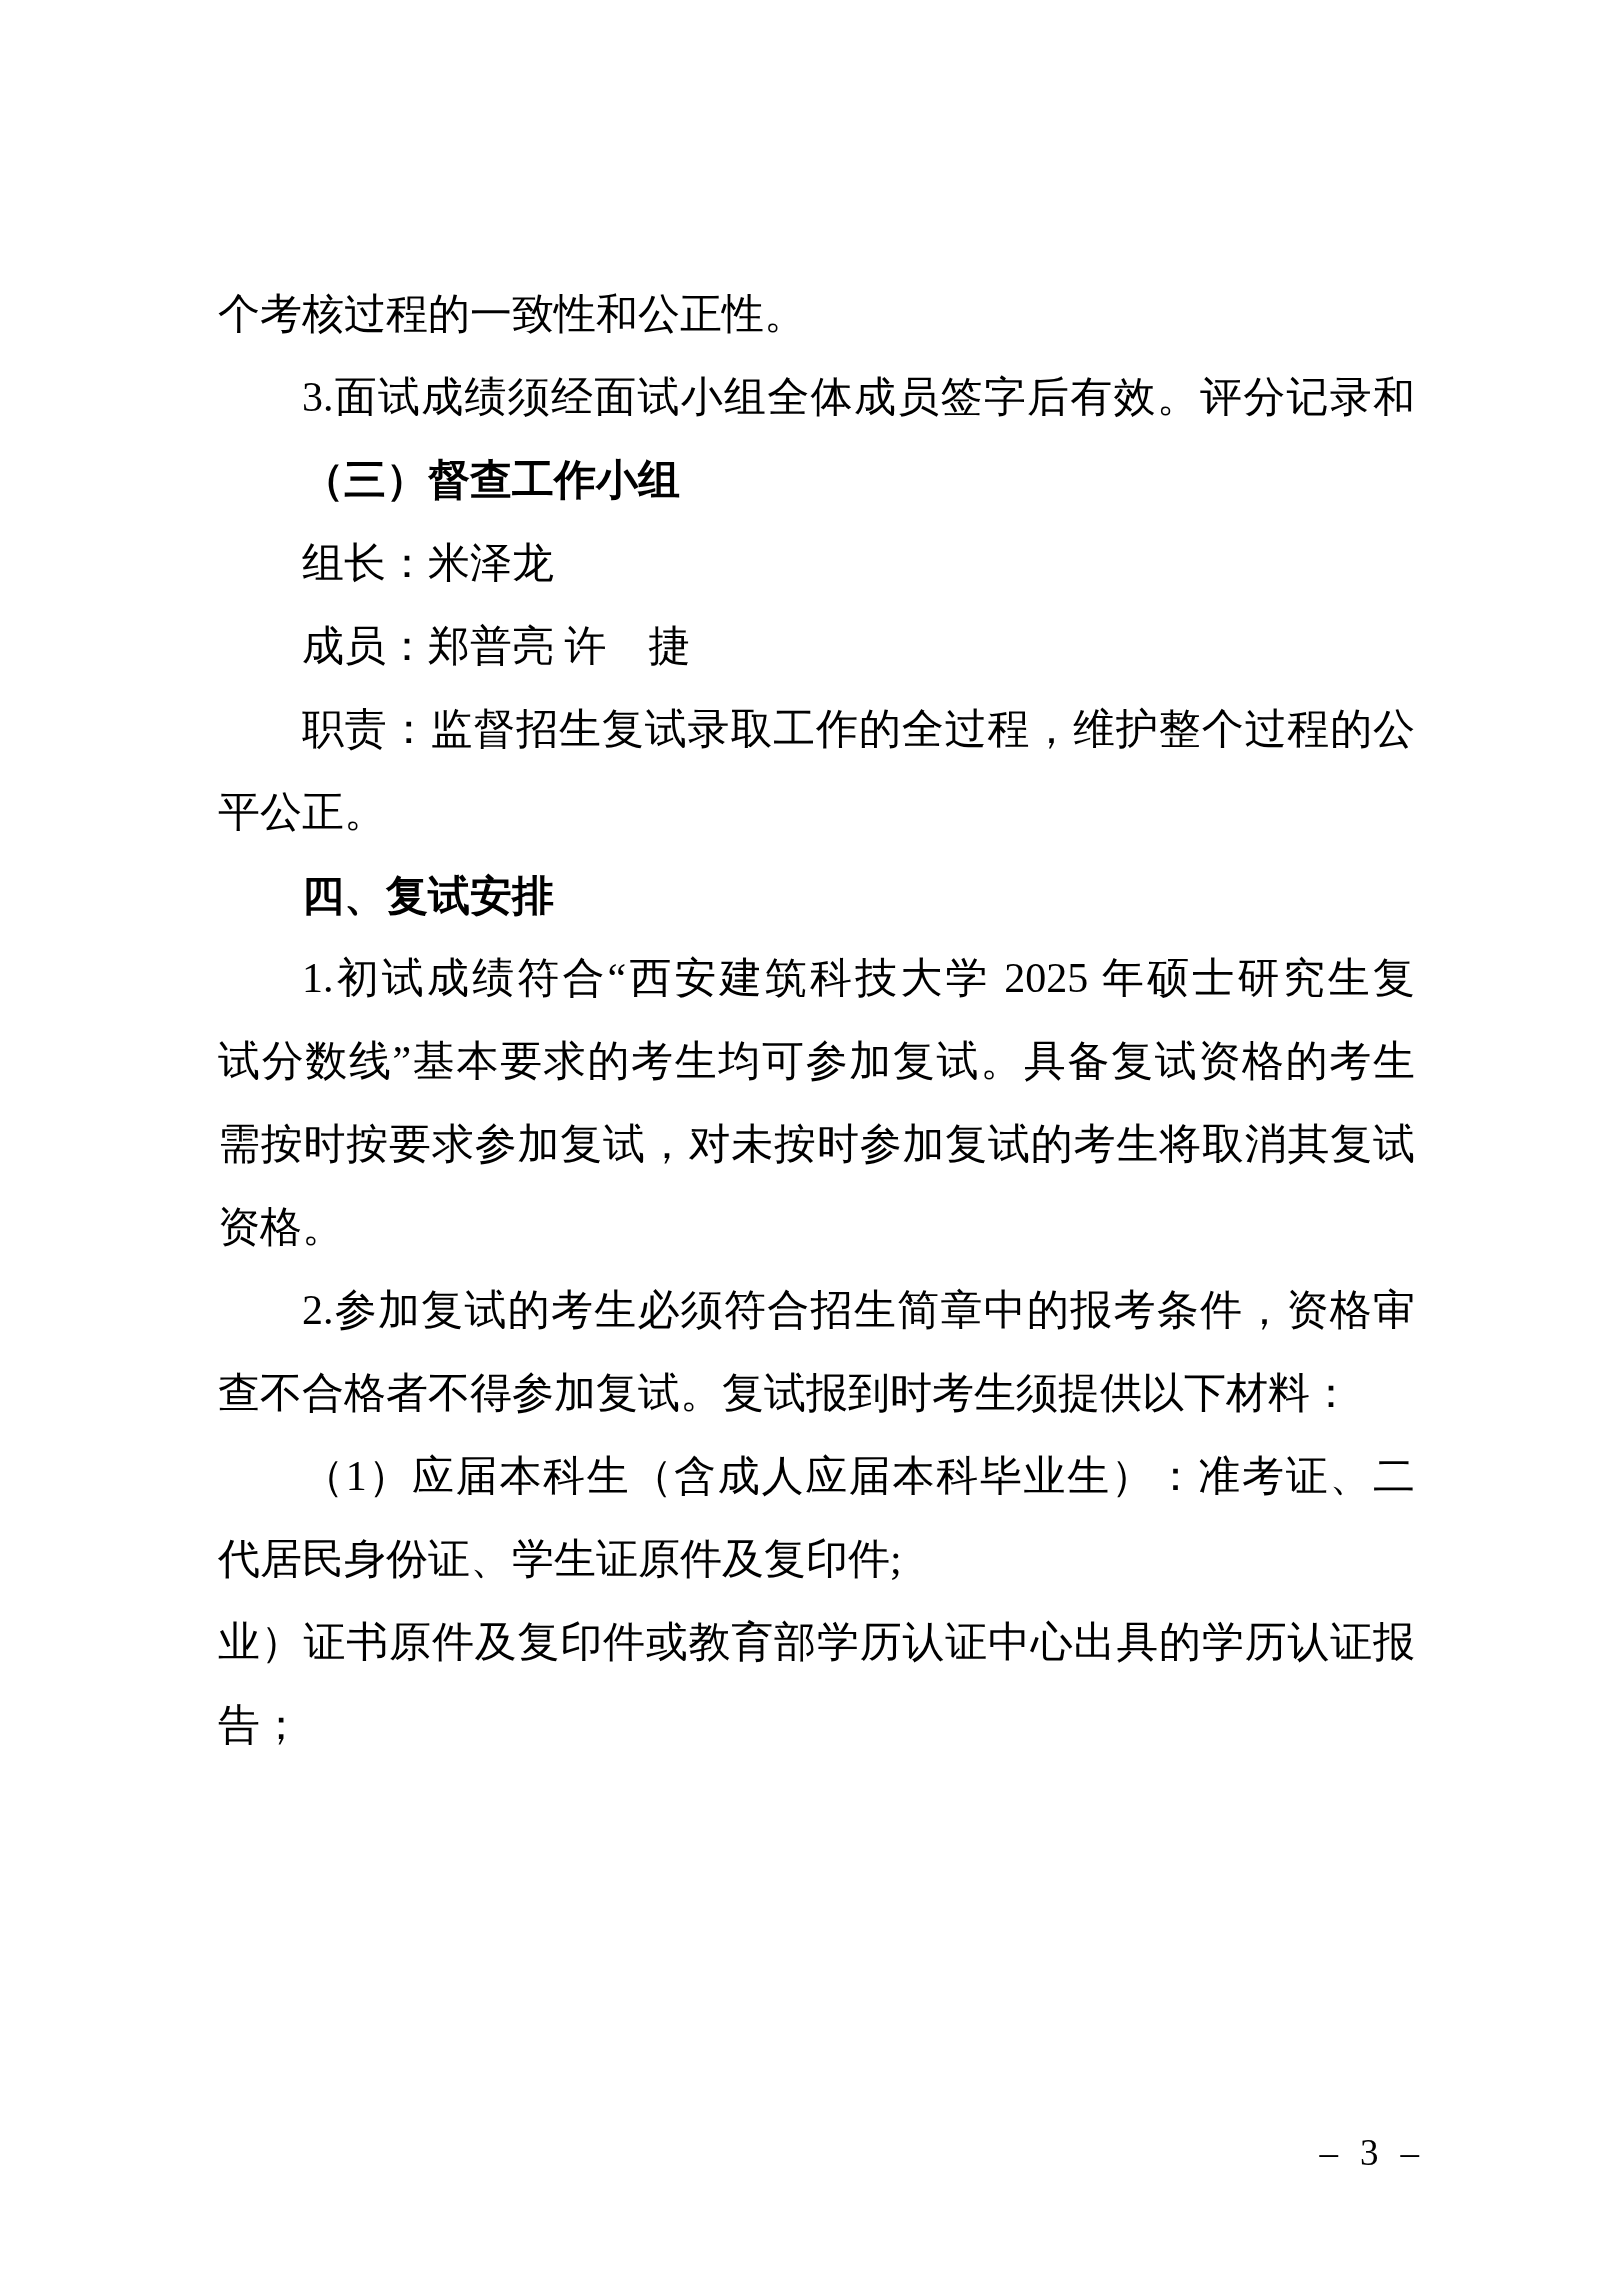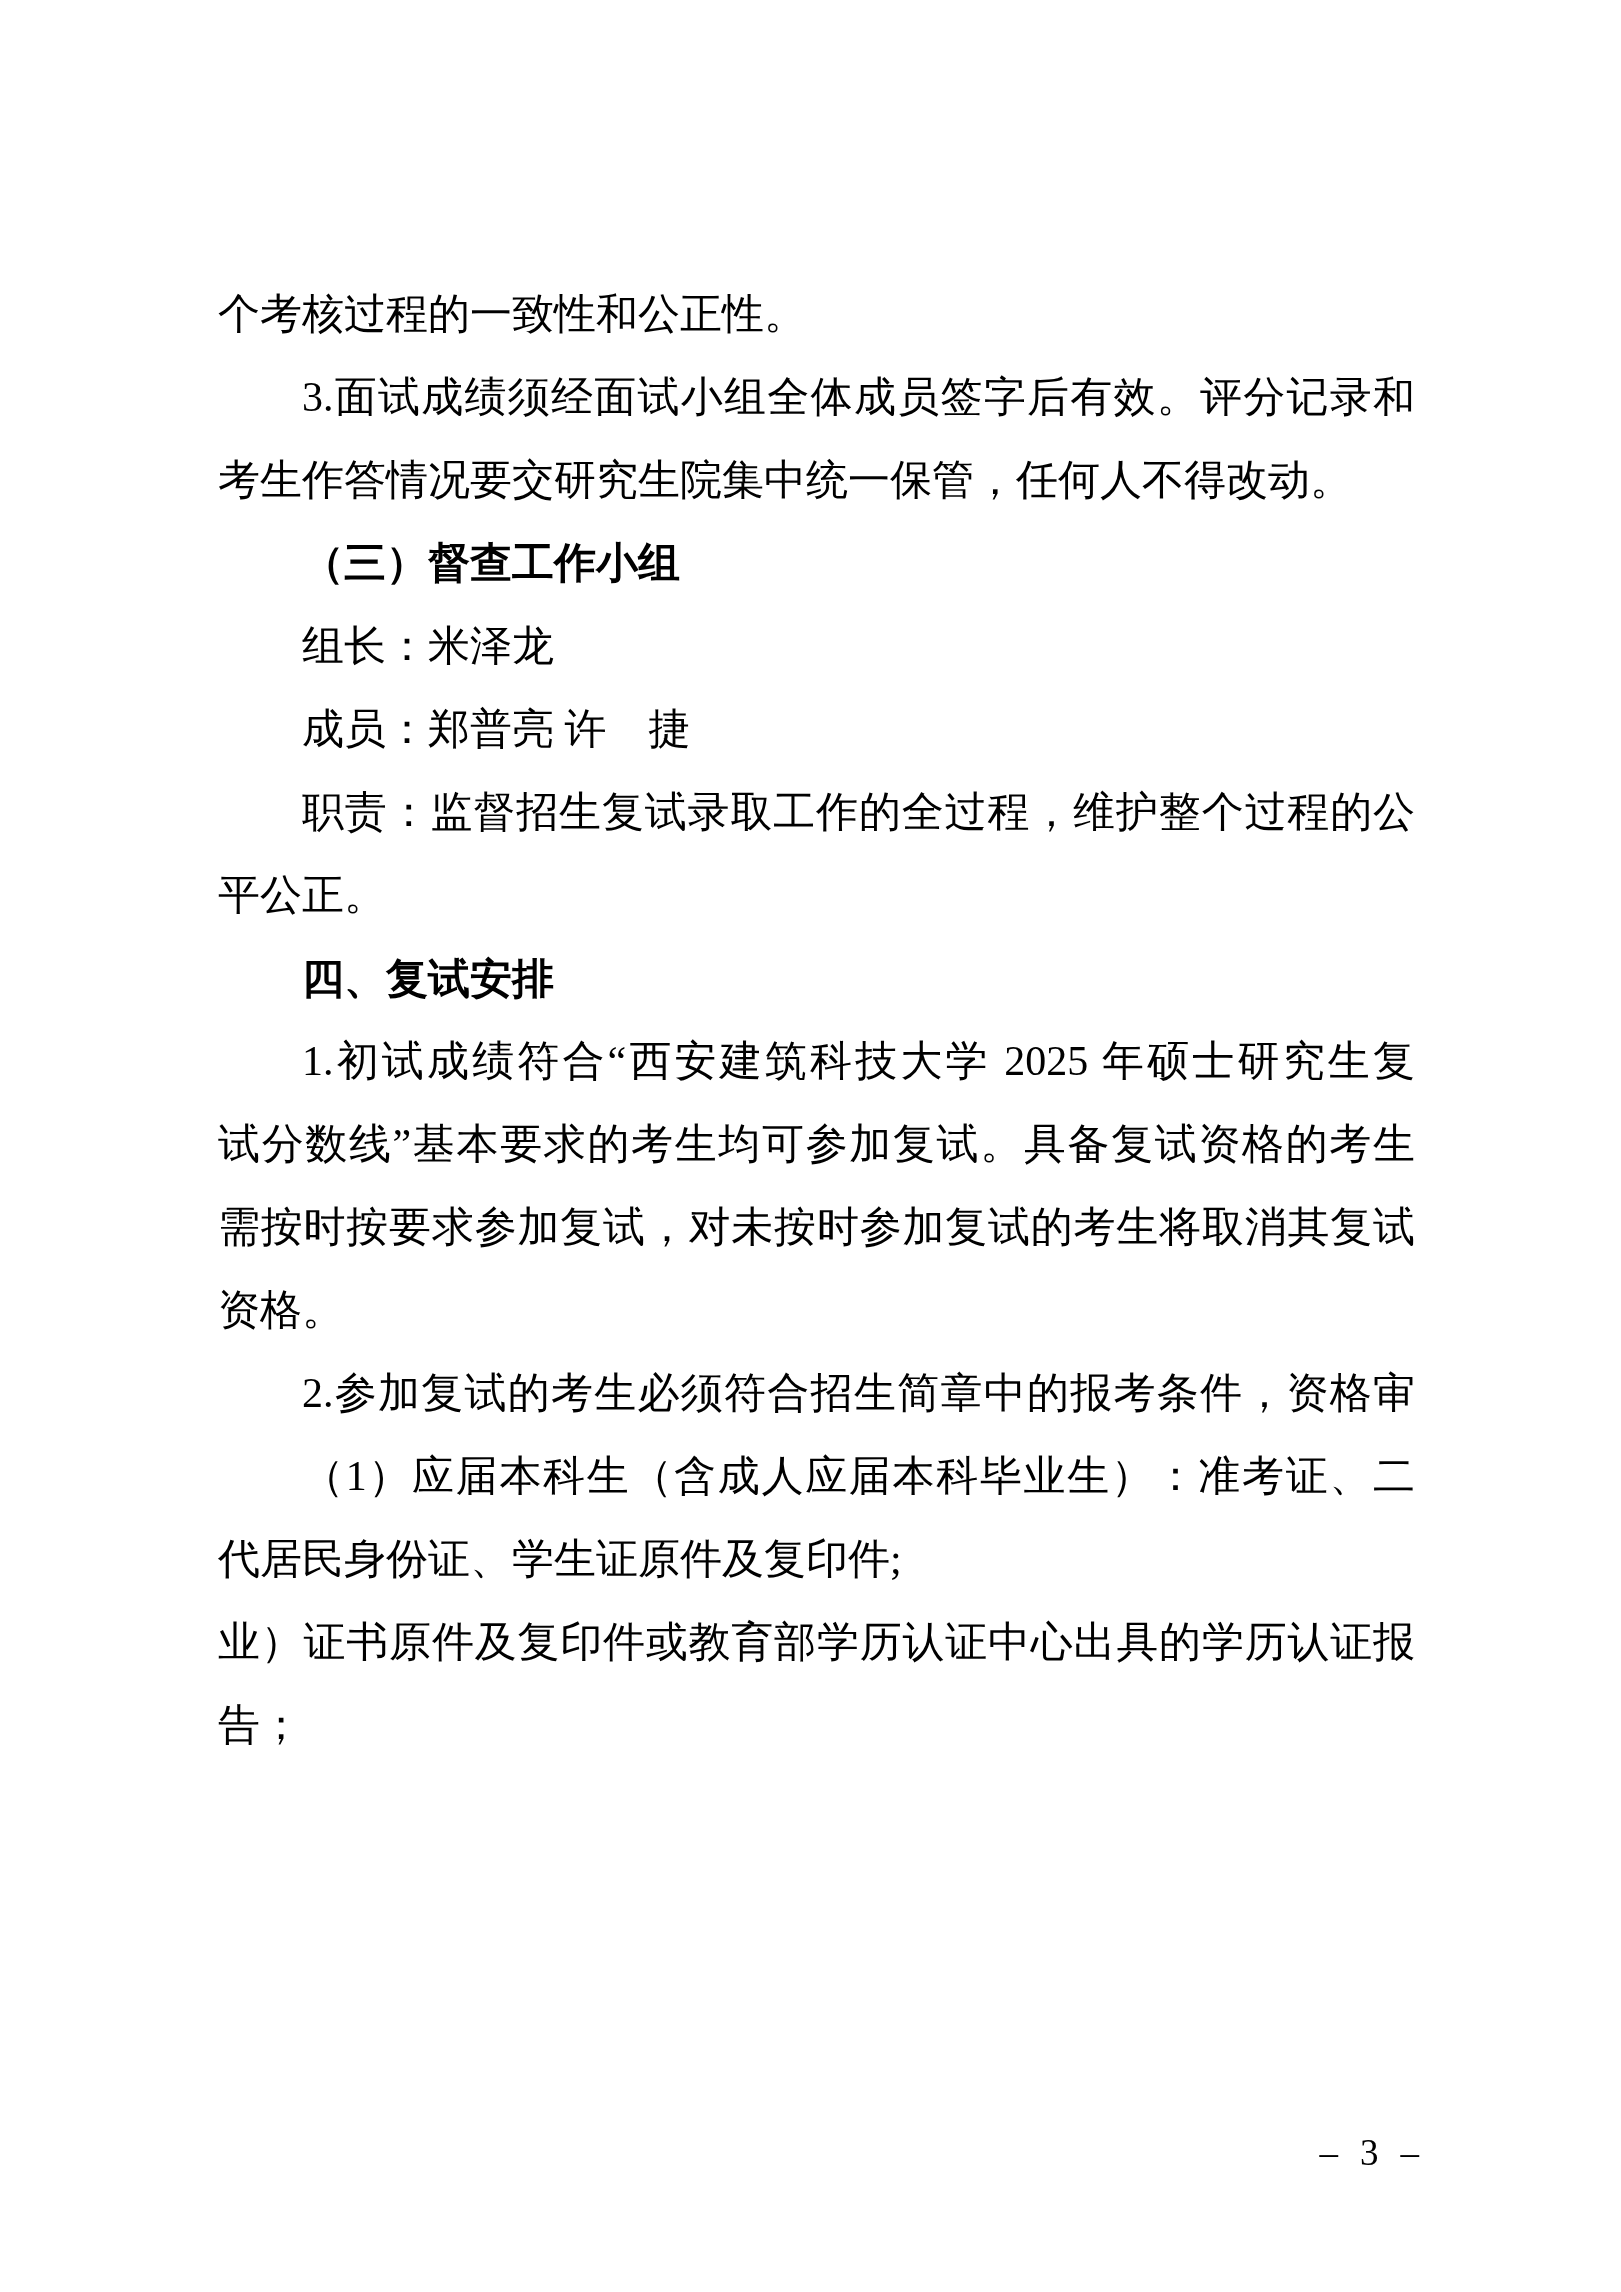--- a/index.html
+++ b/index.html
@@ -59,32 +59,32 @@
     white-space: nowrap;
   }
 </style>
 </head>
 <body>
 
 <div class="page">
   <div class="textblock">
       <div class="line">个考核过程的一致性和公正性。</div>
       <div class="line indent justify">3.面试成绩须经面试小组全体成员签字后有效。评分记录和</div>
-      <div class="line">考生作答情况要交研究生院集中统一保管，任何人不得改动。</div>
       <div class="line h2 indent">（三）督查工作小组</div>
       <div class="line indent">组长：米泽龙</div>
       <div class="line indent">成员：郑普亮 许　捷</div>
       <div class="line indent justify">职责：监督招生复试录取工作的全过程，维护整个过程的公</div>
       <div class="line">平公正。</div>
       <div class="line h1 indent">四、复试安排</div>
       <div class="line indent justify">1.初试成绩符合“西安建筑科技大学 2025 年硕士研究生复</div>
       <div class="line justify">试分数线”基本要求的考生均可参加复试。具备复试资格的考生</div>
       <div class="line justify">需按时按要求参加复试，对未按时参加复试的考生将取消其复试</div>
       <div class="line">资格。</div>
       <div class="line indent justify">2.参加复试的考生必须符合招生简章中的报考条件，资格审</div>
+      <div class="line">查不合格者不得参加复试。复试报到时考生须提供以下材料：</div>
       <div class="line indent justify">（1）应届本科生（含成人应届本科毕业生）：准考证、二</div>
       <div class="line">代居民身份证、学生证原件及复印件;</div>
       <div class="line justify">业）证书原件及复印件或教育部学历认证中心出具的学历认证报</div>
       <div class="line">告；</div>
     </div>
   <div class="pagenum">– 3 –</div>
 </div>
 
 
 </body></html>

